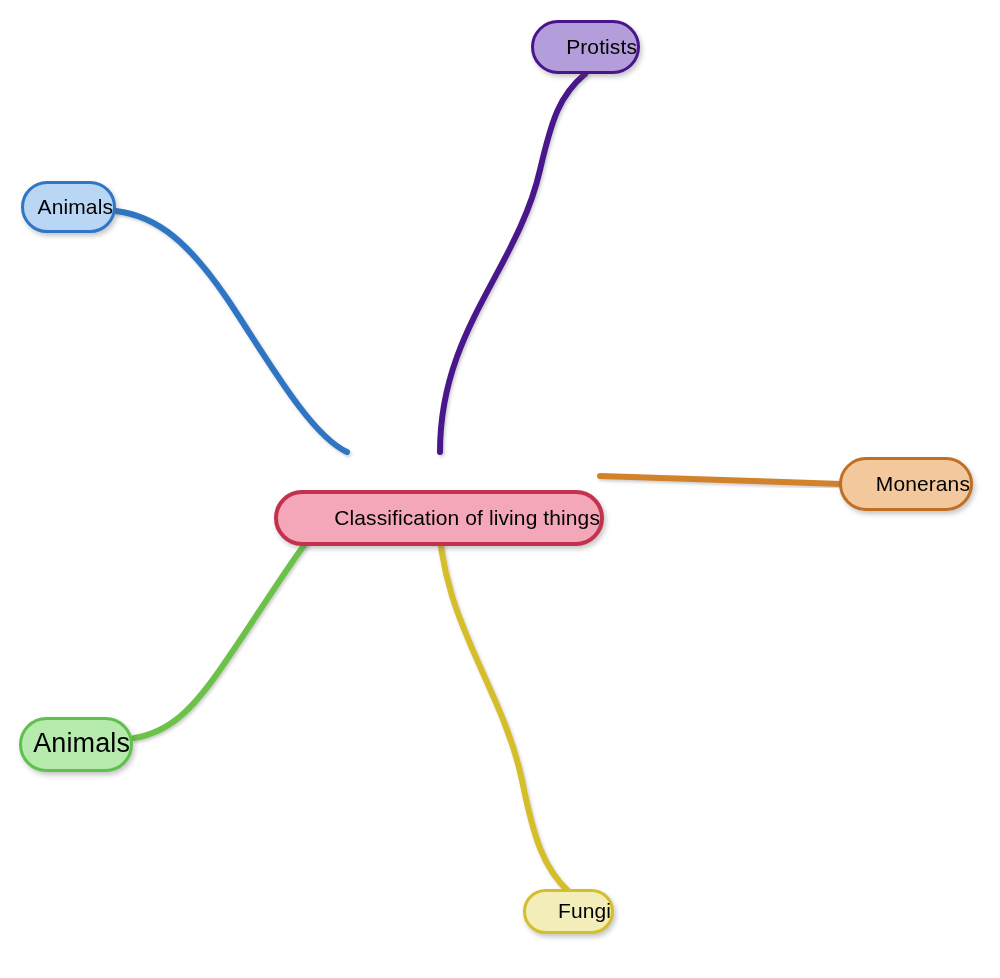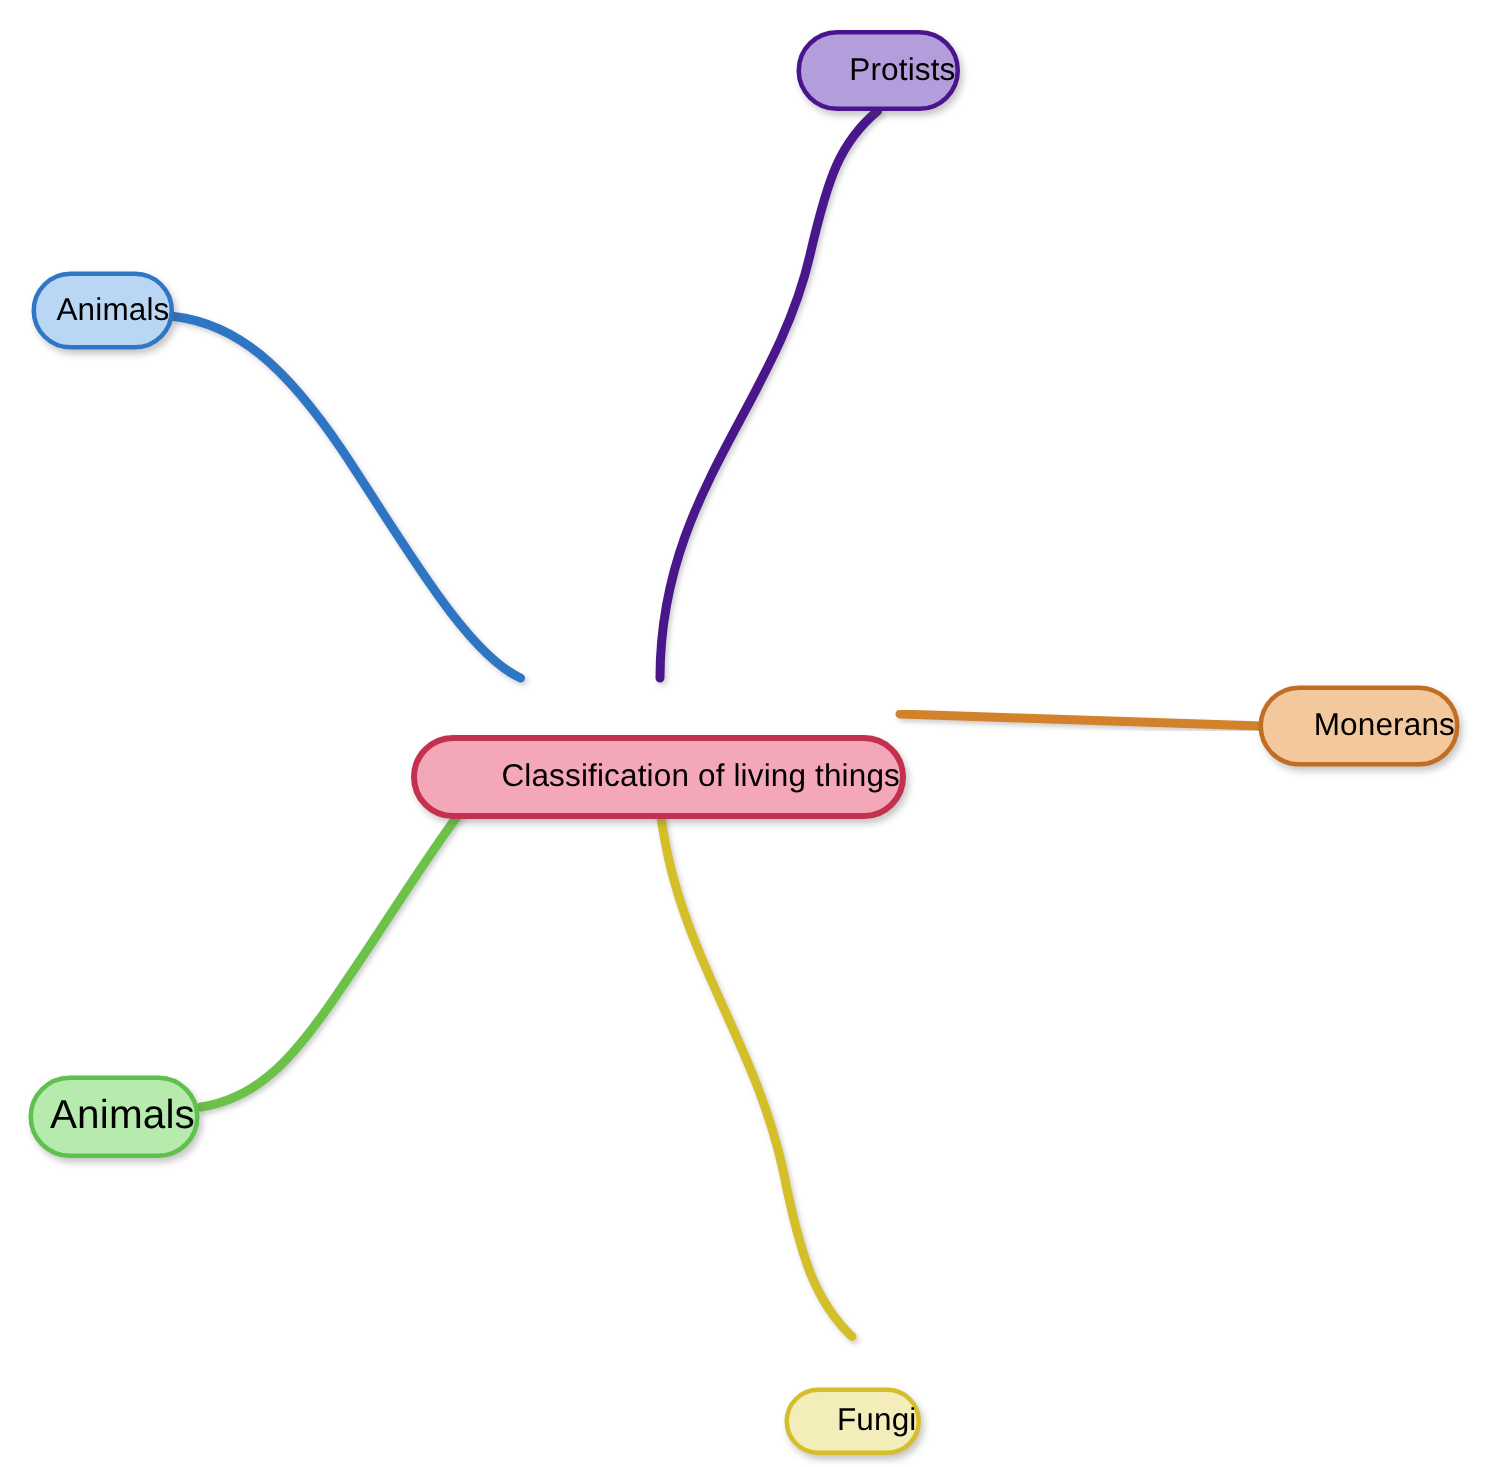--- a/index.html
+++ b/index.html
@@ -91,21 +91,21 @@
     top: 717px;
     width: 114px;
     height: 55px;
     background: #b6ebad;
     border-color: #5fc04e;
     border-width: 3.5px;
     font-size: 27px;
   }
   #node-fungi {
     left: 523px;
-    top: 925px;
+    top: 889px;
     width: 91px;
     height: 45px;
     background: #f2edb9;
     border-color: #d4bf2a;
     border-width: 3.5px;
     font-size: 21px;
   }
 </style>
 </head>
 <body>

